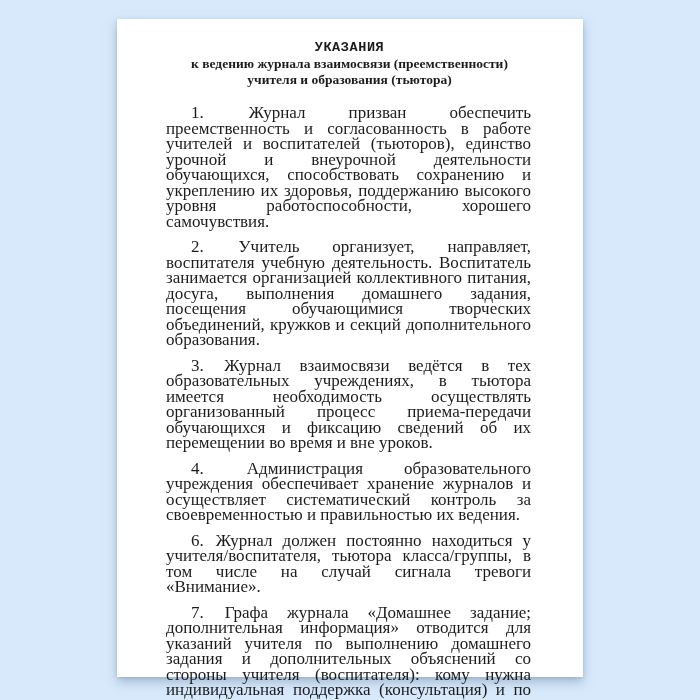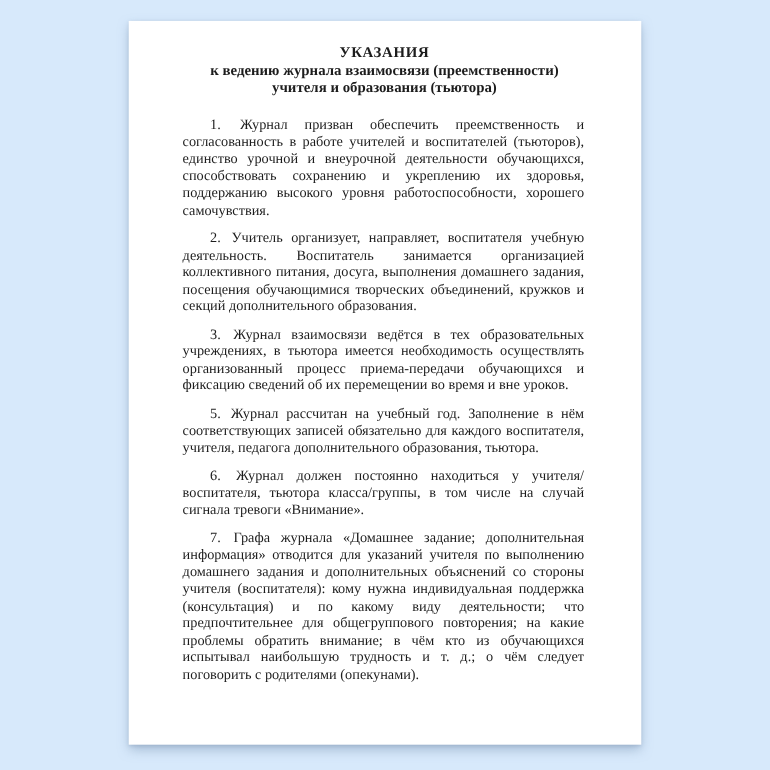--- a/index.html
+++ b/index.html
@@ -33,24 +33,25 @@
   }
   .doc-title {
     text-align: center;
     font-weight: bold;
     font-size: 13.5px;
     line-height: 16px;
     margin: 0 0 17px 0;
   }
   .doc-title .t-line-1 {
     letter-spacing: 0.6px;
+    font-family: Liberation Mono, monospace;
   }
   .doc-body p {
     margin: 0 2px 10px 0;
-    font-size: 13px;
+    font-size: 17px;
     line-height: 15.5px;
     text-align: justify;
     text-indent: 25px;
     hyphens: auto;
     -webkit-hyphens: auto;
   }
   .para-num {
     padding-right: 2px;
   }
 </style>
@@ -63,19 +64,19 @@
     <div class="doc-title">
       <div class="t-line-1">УКАЗАНИЯ</div>
       <div class="t-line-2">к ведению журнала взаимосвязи (преемственности)</div>
       <div class="t-line-3">учителя и образования (тьютора)</div>
     </div>
 
     <div class="doc-body">
       <p><span class="para-num">1.</span> <span>Журнал призван обеспечить преемственность и согласованность в работе учителей и воспитателей (тьюторов), единство урочной и внеурочной деятельности обучающихся, способствовать сохранению и укреплению их здоровья, поддержанию высокого уровня работоспособности, хорошего самочувствия.</span></p>
       <p><span class="para-num">2.</span> <span>Учитель организует, направляет, воспитателя учебную деятельность. Воспитатель занимается организацией коллективного питания, досуга, выполнения домашнего задания, посещения обучающимися творческих объединений, кружков и секций дополнительного образования.</span></p>
       <p><span class="para-num">3.</span> <span>Журнал взаимосвязи ведётся в тех образовательных учреждениях, в тьютора имеется необходимость осуществлять организованный процесс приема-передачи обучающихся и фиксацию сведений об их перемещении во время и вне уроков.</span></p>
-      <p><span class="para-num">5.</span> <span>Журнал рассчитан на учебный год. Заполнение в нём соответствующих записей обязательно для каждого воспитателя, учителя, педагога дополнительного образования, тьютора.</span></p>
+      <p><span class="para-num">4.</span> <span>Администрация образовательного учреждения обеспечивает хранение журналов и осуществляет систематический контроль за своевременностью и правильностью их ведения.</span></p>
       <p><span class="para-num">6.</span> <span>Журнал должен постоянно находиться у учителя/воспитателя, тьютора класса/группы, в том числе на случай сигнала тревоги «Внимание».</span></p>
       <p><span class="para-num">7.</span> <span>Графа журнала «Домашнее задание; дополнительная информация» отводится для указаний учителя по выполнению домашнего задания и дополнительных объяснений со стороны учителя (воспитателя): кому нужна индивидуальная поддержка (консультация) и по какому виду деятельности; что предпочтительнее для общегруппового повторения; на какие проблемы обратить внимание; в чём кто из обучающихся испытывал наибольшую трудность и т. д.; о чём следует поговорить с родителями (опекунами).</span></p>
     </div>
 
   </div>
 </div>
 
 </body></html>

